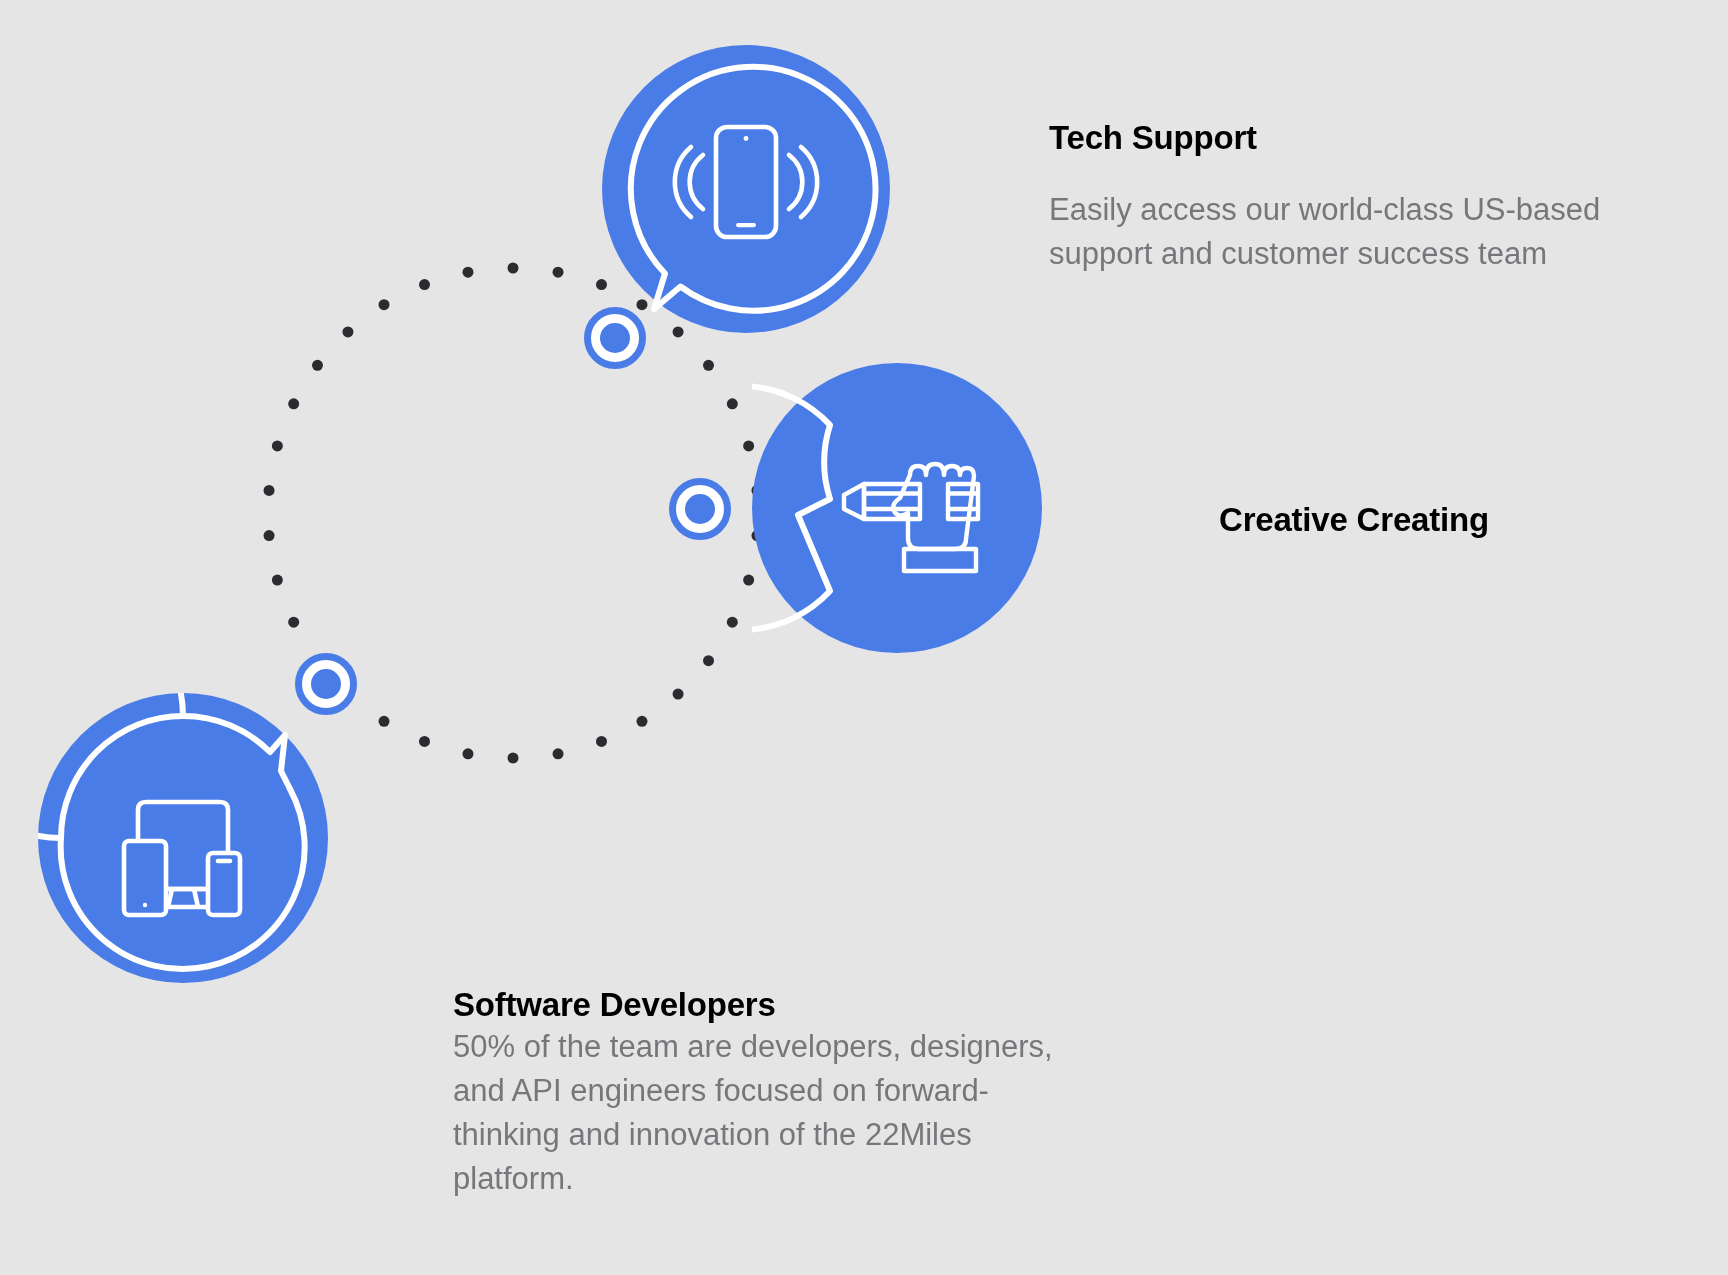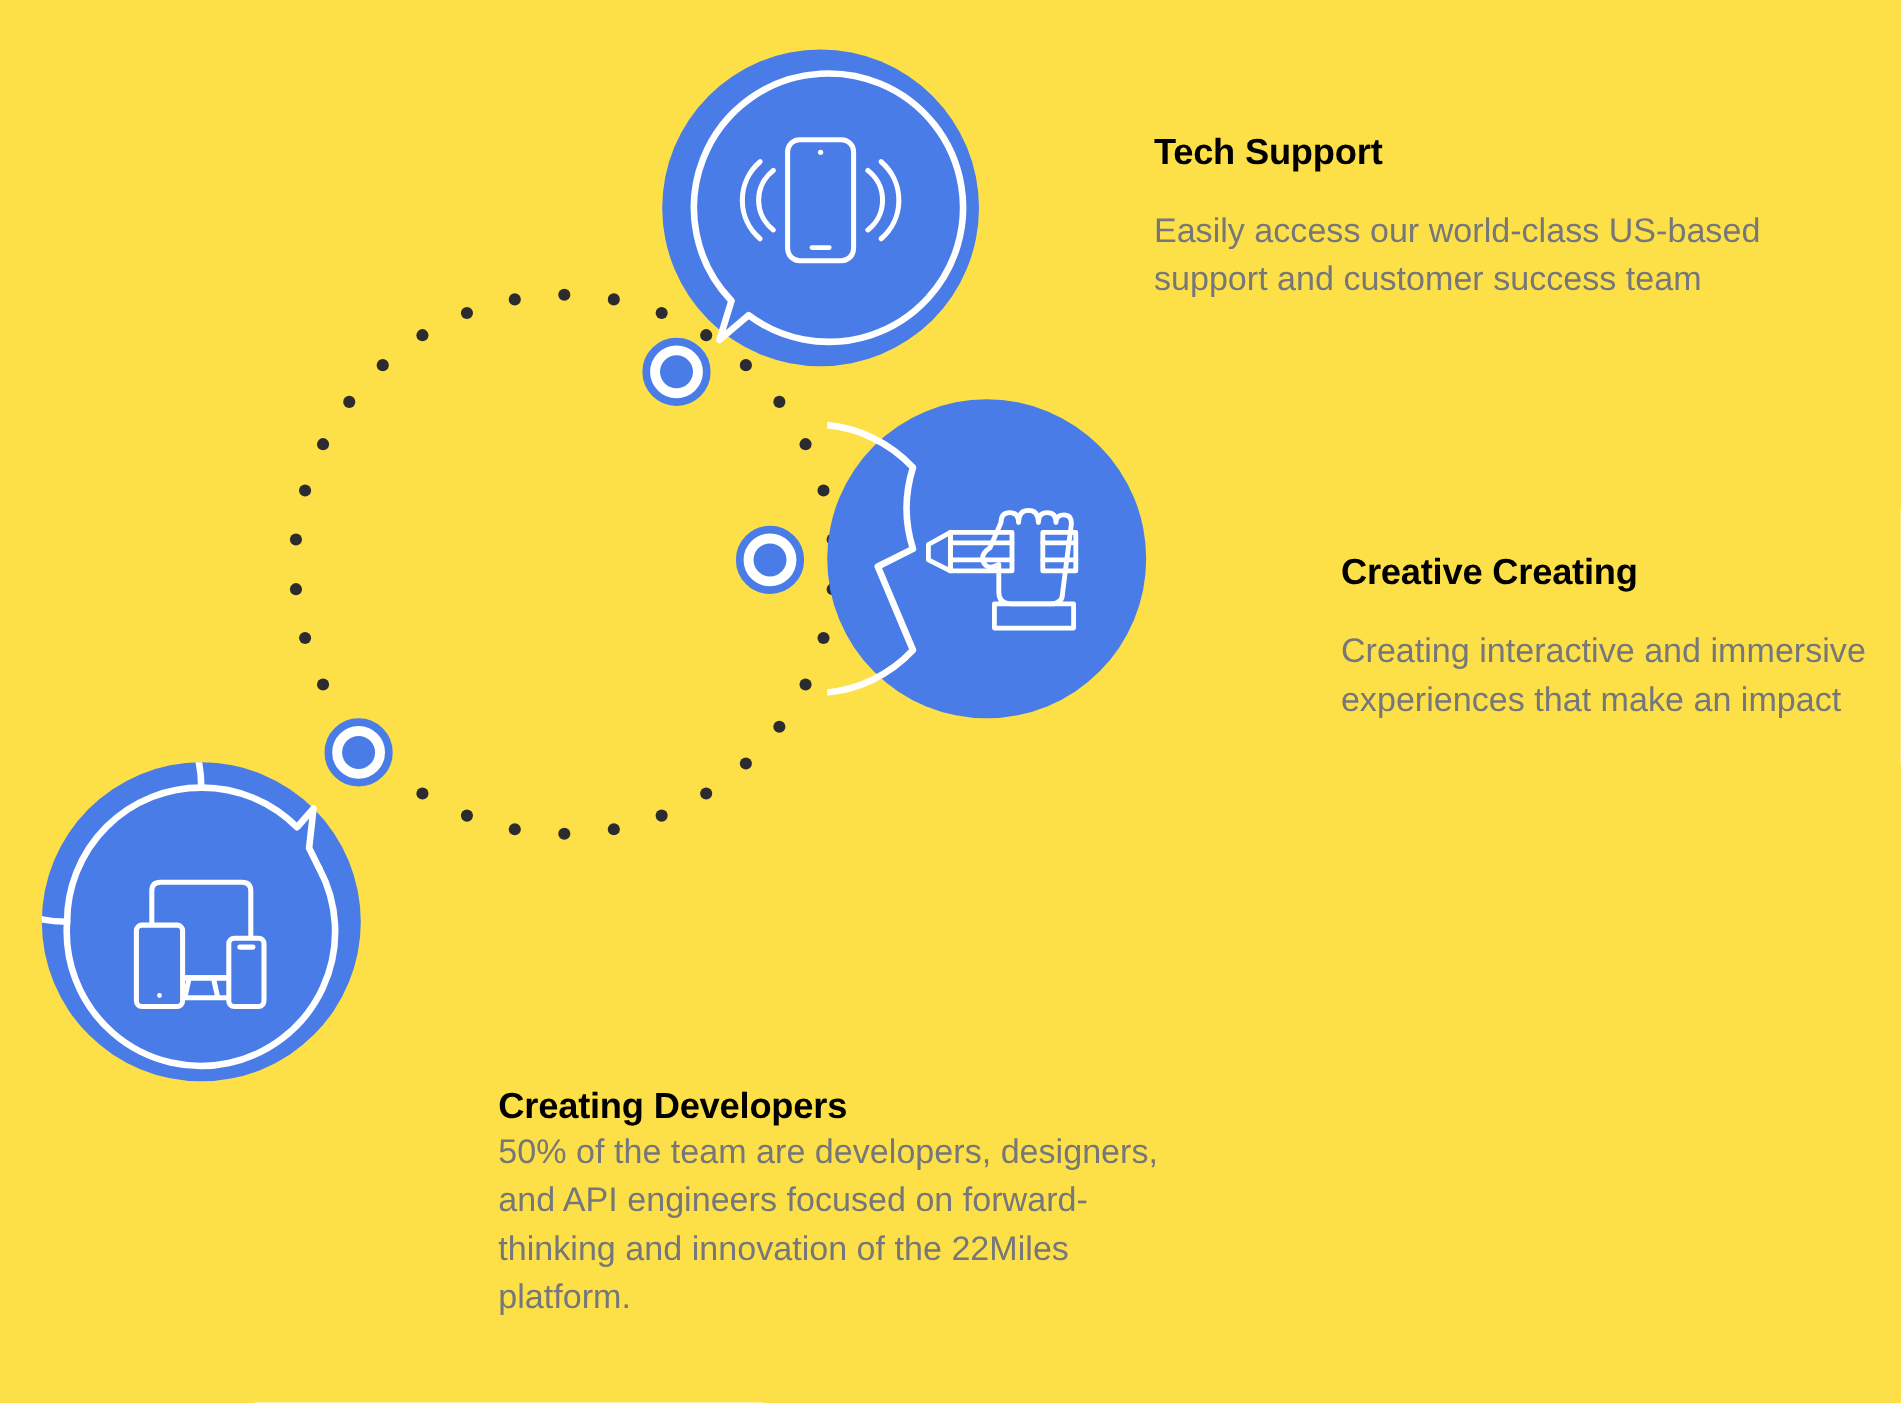--- a/index.html
+++ b/index.html
@@ -9,21 +9,21 @@
     background: #ffffff;
   }
   body {
     font-family: "Liberation Sans", sans-serif;
     -webkit-font-smoothing: antialiased;
   }
   #stage {
     position: relative;
     width: 1728px;
     height: 1275px;
-    background: #fde047;
+    background: #e5e5e5;
     overflow: hidden;
   }
 
   
   .orbit {
     position: absolute;
     left: 268px;
     top: 268px;
     width: 490px;
     height: 490px;
@@ -225,21 +225,20 @@
     </svg>
   </div>
 
   <div class="text-block" id="text-tech">
     <h2 class="block-title">Tech Support</h2>
     <p class="block-body">Easily access our world-class US-based support and customer success team</p>
   </div>
 
   <div class="text-block" id="text-creative">
     <h2 class="block-title">Creative Creating</h2>
-    <p class="block-body">Creating interactive and immersive experiences that make an impact</p>
   </div>
 
   <div class="text-block" id="text-software">
-    <h2 class="block-title">Creating Developers</h2>
+    <h2 class="block-title">Software Developers</h2>
     <p class="block-body">50% of the team are developers, designers, and API engineers focused on forward-thinking and innovation of the 22Miles platform.</p>
   </div>
 
 </div>
 
 </body></html>

